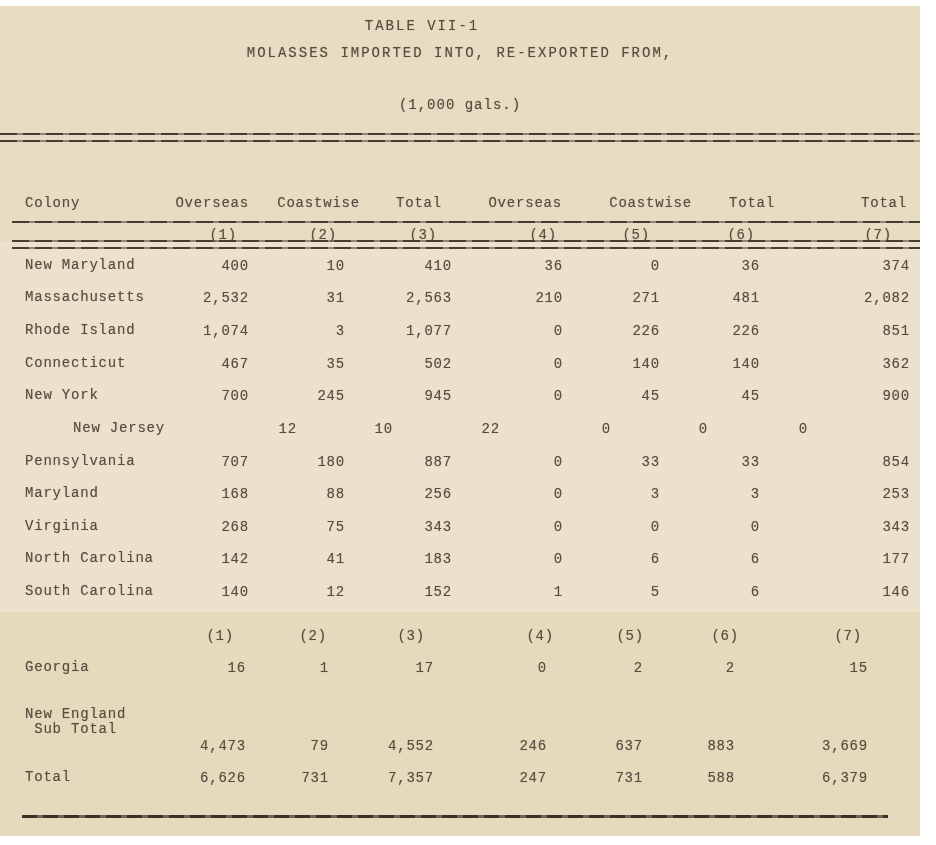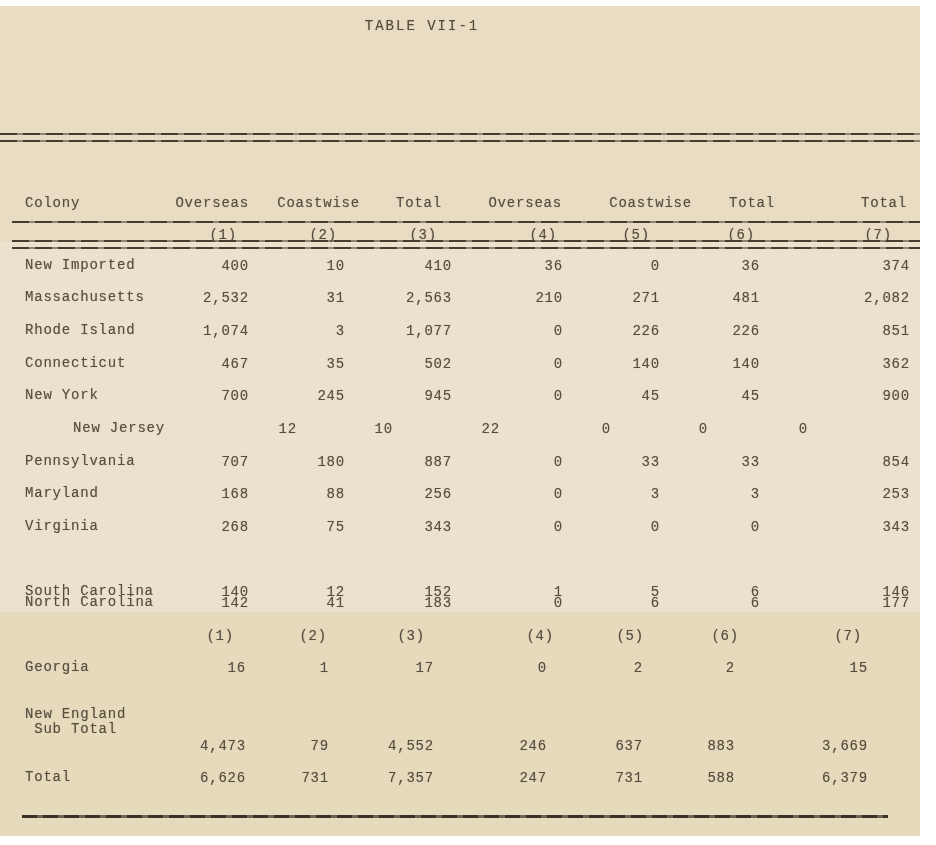--- a/index.html
+++ b/index.html
@@ -59,20 +59,22 @@
 </head>
 <body>
 
 <div class="page">
   <div class="paper">
     <div class="band band-top"></div>
     <div class="band band-mid"></div>
     <div class="band band-bottom"></div>
 
     <div class="tline t1">TABLE VII-1</div>
+    <div class="tline t2">MOLASSES IMPORTED INTO, RE-EXPORTED FROM,</div>
+    <div class="tline t4">(1,000 gals.)</div>
 
     <div class="rule rule-a"></div>
     <div class="rule rule-b"></div>
 
 
     <div class="trow hdr-row">
       <span class="cell h-colony">Colony</span>
       <span class="cell h1">Overseas</span>
       <span class="cell h2">Coastwise</span>
       <span class="cell h3">Total</span>
@@ -81,30 +83,30 @@
       <span class="cell h6">Total</span>
       <span class="cell h7">Total</span>
     </div>
 
     <div class="rule rule-c"></div>
     <div class="trow s1" id="colnum1" style="top:221px"><span class="cell n1">(1)</span><span class="cell n2">(2)</span><span class="cell n3">(3)</span><span class="cell n4">(4)</span><span class="cell n5">(5)</span><span class="cell n6">(6)</span><span class="cell n7">(7)</span></div>
     <div class="rule rule-d"></div>
     <div class="rule rule-e"></div>
 
     <div id="rows1">
-        <div class="trow s1" style="top: 252px;"><span class="cell colony">New Imported</span><span class="cell num v1">400</span><span class="cell num v2">10</span><span class="cell num v3">410</span><span class="cell num v4">36</span><span class="cell num v5">0</span><span class="cell num v6">36</span><span class="cell num v7">374</span></div>
+        <div class="trow s1" style="top: 252px;"><span class="cell colony">New Maryland</span><span class="cell num v1">400</span><span class="cell num v2">10</span><span class="cell num v3">410</span><span class="cell num v4">36</span><span class="cell num v5">0</span><span class="cell num v6">36</span><span class="cell num v7">374</span></div>
         <div class="trow s1" style="top: 284px;"><span class="cell colony">Massachusetts</span><span class="cell num v1">2,532</span><span class="cell num v2">31</span><span class="cell num v3">2,563</span><span class="cell num v4">210</span><span class="cell num v5">271</span><span class="cell num v6">481</span><span class="cell num v7">2,082</span></div>
         <div class="trow s1" style="top: 317px;"><span class="cell colony">Rhode Island</span><span class="cell num v1">1,074</span><span class="cell num v2">3</span><span class="cell num v3">1,077</span><span class="cell num v4">0</span><span class="cell num v5">226</span><span class="cell num v6">226</span><span class="cell num v7">851</span></div>
         <div class="trow s1" style="top: 350px;"><span class="cell colony">Connecticut</span><span class="cell num v1">467</span><span class="cell num v2">35</span><span class="cell num v3">502</span><span class="cell num v4">0</span><span class="cell num v5">140</span><span class="cell num v6">140</span><span class="cell num v7">362</span></div>
         <div class="trow s1" style="top: 382px;"><span class="cell colony">New York</span><span class="cell num v1">700</span><span class="cell num v2">245</span><span class="cell num v3">945</span><span class="cell num v4">0</span><span class="cell num v5">45</span><span class="cell num v6">45</span><span class="cell num v7">900</span></div>
         <div class="trow s1" style="top: 415px; margin-left: 48px;"><span class="cell colony">New Jersey</span><span class="cell num v1">12</span><span class="cell num v2">10</span><span class="cell num v3">22</span><span class="cell num v4">0</span><span class="cell num v5">0</span><span class="cell num v6">0</span><span class="cell num v7">22</span></div>
         <div class="trow s1" style="top: 448px;"><span class="cell colony">Pennsylvania</span><span class="cell num v1">707</span><span class="cell num v2">180</span><span class="cell num v3">887</span><span class="cell num v4">0</span><span class="cell num v5">33</span><span class="cell num v6">33</span><span class="cell num v7">854</span></div>
         <div class="trow s1" style="top: 480px;"><span class="cell colony">Maryland</span><span class="cell num v1">168</span><span class="cell num v2">88</span><span class="cell num v3">256</span><span class="cell num v4">0</span><span class="cell num v5">3</span><span class="cell num v6">3</span><span class="cell num v7">253</span></div>
         <div class="trow s1" style="top: 513px;"><span class="cell colony">Virginia</span><span class="cell num v1">268</span><span class="cell num v2">75</span><span class="cell num v3">343</span><span class="cell num v4">0</span><span class="cell num v5">0</span><span class="cell num v6">0</span><span class="cell num v7">343</span></div>
-        <div class="trow s1" style="top: 545px; margin-top: 44px;"><span class="cell colony">North Carolina</span><span class="cell num v1">142</span><span class="cell num v2">41</span><span class="cell num v3">183</span><span class="cell num v4">0</span><span class="cell num v5">6</span><span class="cell num v6">6</span><span class="cell num v7">177</span></div>
+        <div class="trow s1" style="top: 545px;"><span class="cell colony">North Carolina</span><span class="cell num v1">142</span><span class="cell num v2">41</span><span class="cell num v3">183</span><span class="cell num v4">0</span><span class="cell num v5">6</span><span class="cell num v6">6</span><span class="cell num v7">177</span></div>
         <div class="trow s1" style="top: 578px;"><span class="cell colony">South Carolina</span><span class="cell num v1">140</span><span class="cell num v2">12</span><span class="cell num v3">152</span><span class="cell num v4">1</span><span class="cell num v5">5</span><span class="cell num v6">6</span><span class="cell num v7">146</span></div>
       </div>
 
     <div class="trow s2" id="colnum2" style="top:622px"><span class="cell n1">(1)</span><span class="cell n2">(2)</span><span class="cell n3">(3)</span><span class="cell n4">(4)</span><span class="cell n5">(5)</span><span class="cell n6">(6)</span><span class="cell n7">(7)</span></div>
 
     <div id="rows2">
         <div class="trow s2" style="top: 654px;"><span class="cell colony">Georgia</span><span class="cell num v1">16</span><span class="cell num v2">1</span><span class="cell num v3">17</span><span class="cell num v4">0</span><span class="cell num v5">2</span><span class="cell num v6">2</span><span class="cell num v7">15</span></div>
         <div class="trow s2 two-line" style="top: 701px;"><span class="cell colony">New England<br> Sub Total</span><span class="cell num v1">4,473</span><span class="cell num v2">79</span><span class="cell num v3">4,552</span><span class="cell num v4">246</span><span class="cell num v5">637</span><span class="cell num v6">883</span><span class="cell num v7">3,669</span></div>
         <div class="trow s2" style="top: 764px;"><span class="cell colony">Total</span><span class="cell num v1">6,626</span><span class="cell num v2">731</span><span class="cell num v3">7,357</span><span class="cell num v4">247</span><span class="cell num v5">731</span><span class="cell num v6">588</span><span class="cell num v7">6,379</span></div>
       </div>

